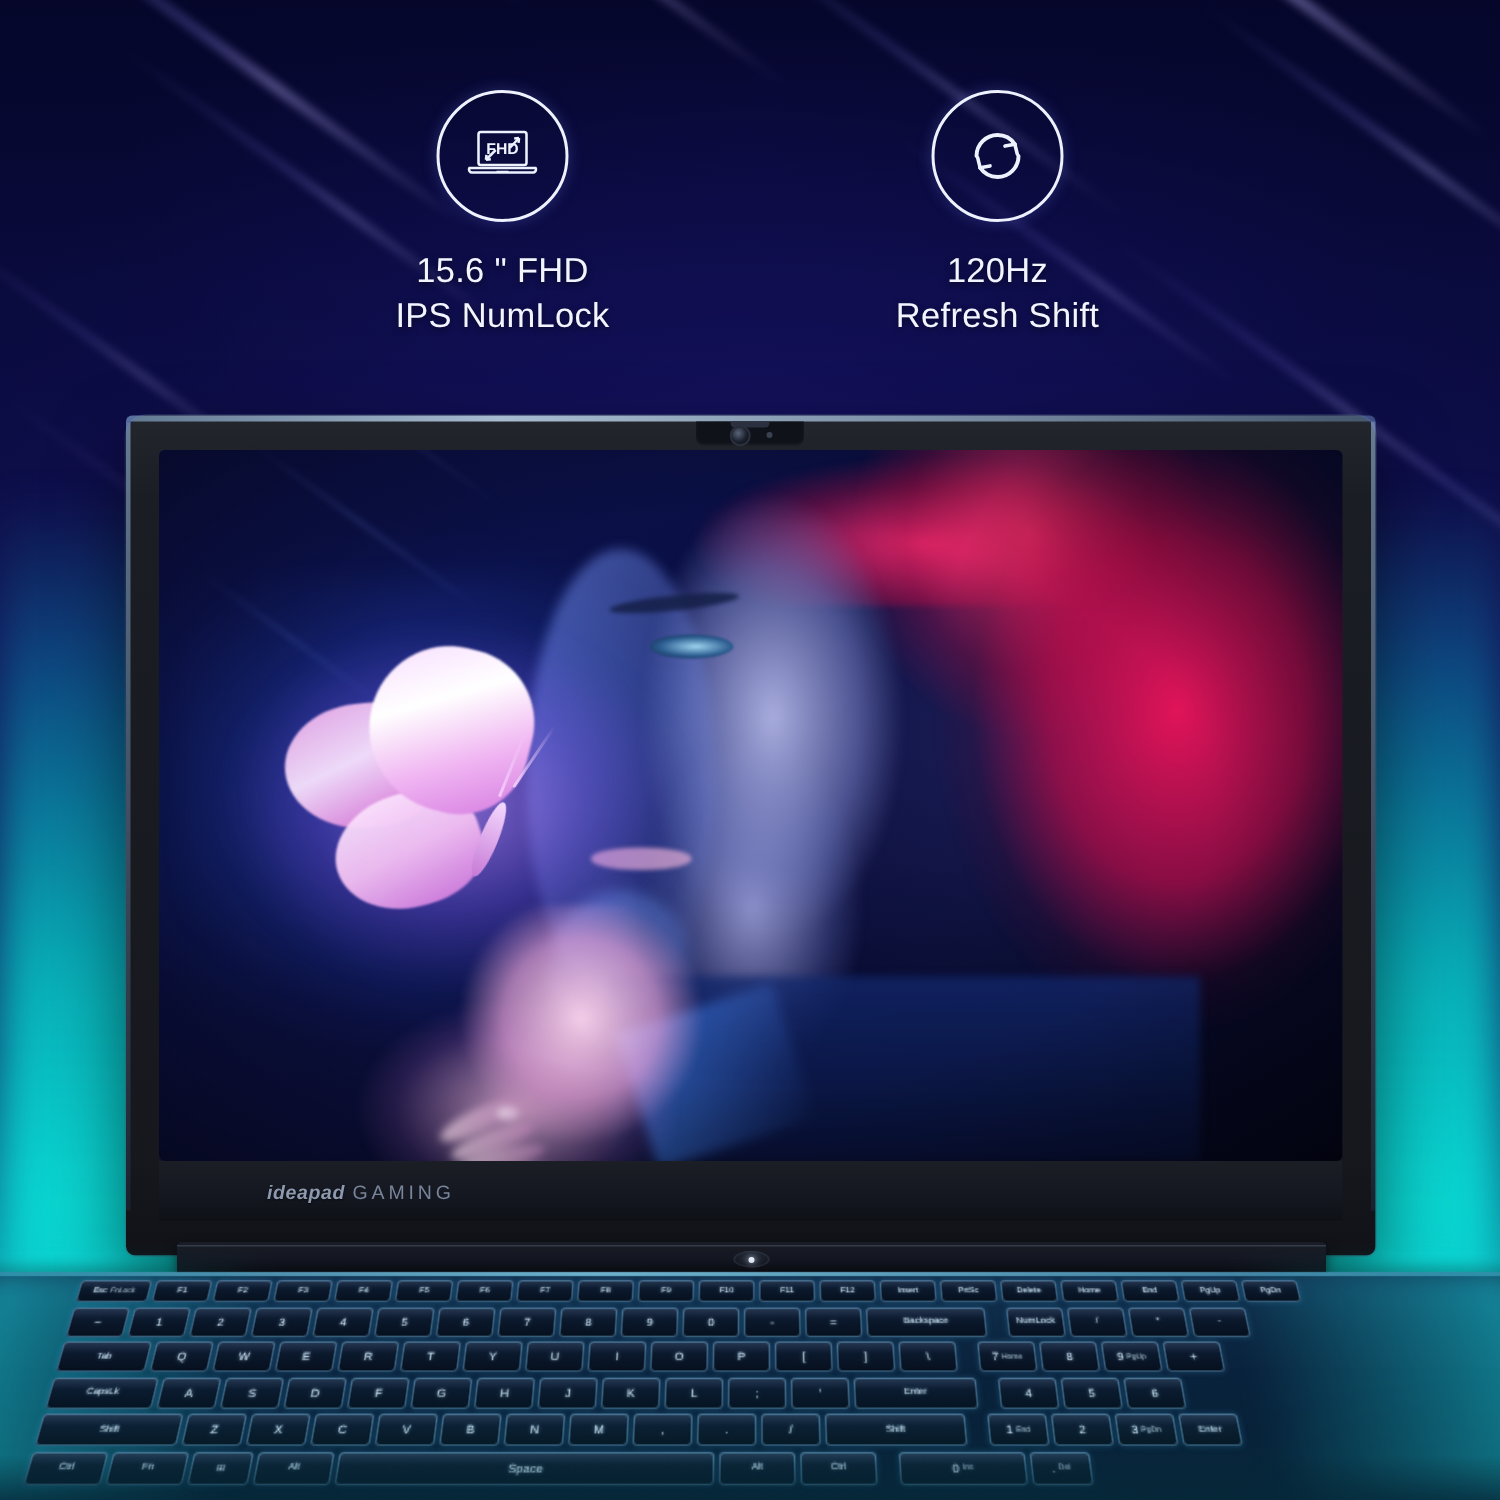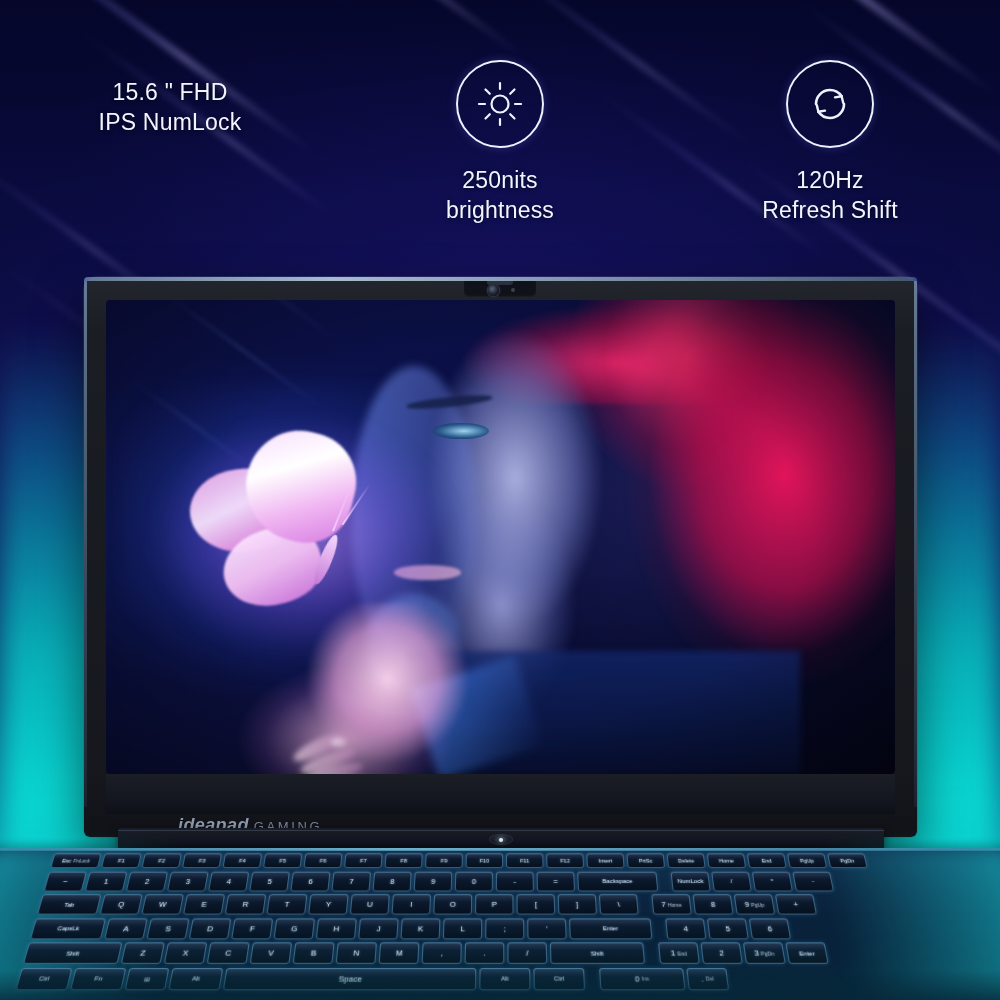--- a/index.html
+++ b/index.html
@@ -172,23 +172,23 @@
   
   .wstreak{position:absolute;background:linear-gradient(90deg,rgba(90,120,255,0),rgba(120,150,255,.45),rgba(90,120,255,0));height:3px;border-radius:3px;filter:blur(2px);}
   .ws1{left:4%;top:10%;width:26%;transform:rotate(36deg);opacity:.55;}
   .ws2{left:1%;top:26%;width:20%;transform:rotate(36deg);opacity:.4;}
   .ws3{left:10%;top:-2%;width:22%;transform:rotate(36deg);opacity:.35;}
 
   
   .botbezel{position:absolute;left:22px;top:497px;width:789px;height:40px;
     background:linear-gradient(180deg,#1b1e25 0%,#141720 60%,#0e1016 100%);}
   .brand{position:absolute;left:72px;top:13px;display:flex;align-items:baseline;gap:5px;}
-  .brand-1{color:#8c99ae;font-size:18px;font-style:italic;font-weight:700;letter-spacing:.4px;
+  .brand-1{color:#8c99ae;font-size:13px;font-style:italic;font-weight:700;letter-spacing:.4px;
     text-shadow:0 1px 1px rgba(0,0,0,.8);}
-  .brand-2{color:#78849a;font-size:13px;letter-spacing:2.6px;font-weight:400;margin-top:32px;}
+  .brand-2{color:#78849a;font-size:13px;letter-spacing:2.6px;font-weight:400;}
 
   
   .hinge{
     position:absolute;left:118px;top:828px;width:766px;height:24px;
     background:linear-gradient(180deg,#1a1d25 0%,#121520 55%,#0b0d14 100%);
     border-radius:3px;box-shadow:0 3px 8px rgba(0,0,0,.6);
   }
   .hinge-line{position:absolute;left:0;top:2px;width:100%;height:1px;background:rgba(150,175,215,.22);}
   .power-btn{position:absolute;left:50%;top:6px;transform:translateX(-50%);
     width:24px;height:11px;border-radius:50%;
@@ -262,45 +262,40 @@
       <div class="streak s8"></div>
       <div class="streak s9"></div>
     <div class="streak s10"></div>
       <div class="streak s11"></div>
       <div class="streak s12"></div>
   </div>
 
   <div class="features">
 
     <div class="feature">
+      <div class="circ">
+        <svg width="52" height="44" viewBox="0 0 52 44" fill="none" stroke="#eef2ff" stroke-width="1.7">
+          <rect x="10" y="6" width="32" height="22" rx="1.5"></rect>
+          <path d="M4 30 h44 a2 2 0 0 1 -2 3 H6 a2 2 0 0 1 -2 -3 z"></path>
+          <path d="M22 32.5 h8" stroke-width="1.4"></path>
+          <path d="M15 24.5 L21.5 18"></path>
+            <path d="M15 24.5 l0.3 -3.2"></path>
+            <path d="M15 24.5 l3.2 -0.3"></path>
+          <path d="M37 10 L31 16.5"></path>
+            <path d="M37 10 l-0.3 3.2"></path>
+            <path d="M37 10 l-3.2 0.3"></path>
+          <text x="26" y="20.5" font-family="Liberation Sans, sans-serif" font-size="10.5" font-weight="700" fill="#eef2ff" stroke="none" text-anchor="middle">FHD</text>
+        </svg>
+      </div>
       <div class="ftext">
         <span>15.6 " FHD</span>
         <span class="l2">IPS NumLock</span>
       </div>
     </div>
 
-    <div class="feature">
-      <div class="circ">
-        <svg width="52" height="52" viewBox="0 0 52 52" fill="none" stroke="#eef2ff" stroke-width="2.2" stroke-linecap="round">
-          <circle cx="26" cy="26" r="8.5"></circle>
-          <path d="M26 5 v6"></path>
-            <path d="M26 41 v6"></path>
-          <path d="M5 26 h6"></path>
-            <path d="M41 26 h6"></path>
-          <path d="M11.5 11.5 l4.3 4.3"></path>
-            <path d="M36.2 36.2 l4.3 4.3"></path>
-          <path d="M40.5 11.5 l-4.3 4.3"></path>
-            <path d="M15.8 36.2 l-4.3 4.3"></path>
-        </svg>
-      </div>
-      <div class="ftext">
-        <span>250nits</span>
-        <span class="l2">brightness</span>
-      </div>
-    </div>
 
     <div class="feature">
       <div class="circ">
         <svg width="52" height="52" viewBox="0 0 52 52" fill="none" stroke="#eef2ff" stroke-width="2.6" stroke-linecap="round">
           <path d="M40 26 a14 14 0 0 1 -14 14 a14 14 0 0 1 -11.6 -6.2"></path>
           <path d="M12 26 a14 14 0 0 1 14 -14 a14 14 0 0 1 11.6 6.2"></path>
           <path d="M14.4 33.8 l-1.6 -6.6" stroke-width="2.4"></path>
           <path d="M14.4 33.8 l6.6 -1.2" stroke-width="2.4"></path>
           <path d="M37.6 18.2 l1.6 6.6" stroke-width="2.4"></path>
           <path d="M37.6 18.2 l-6.6 1.2" stroke-width="2.4"></path>

